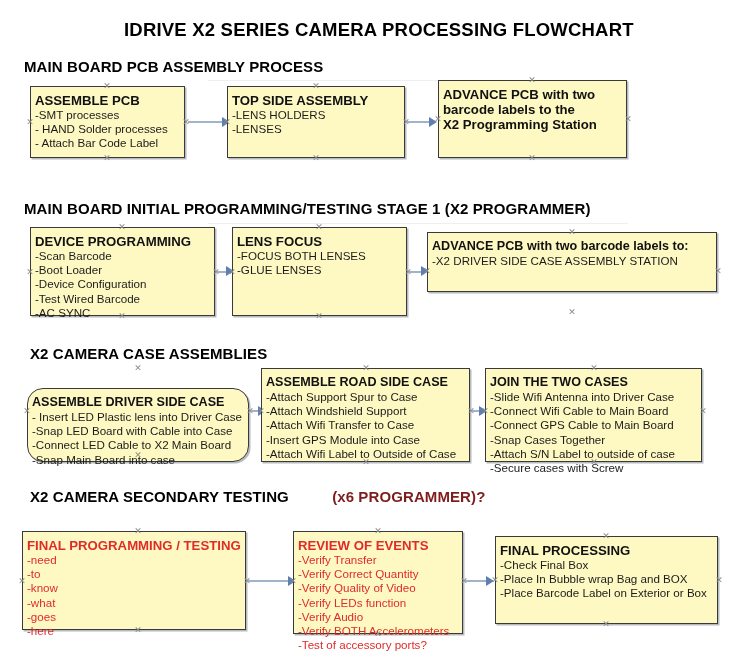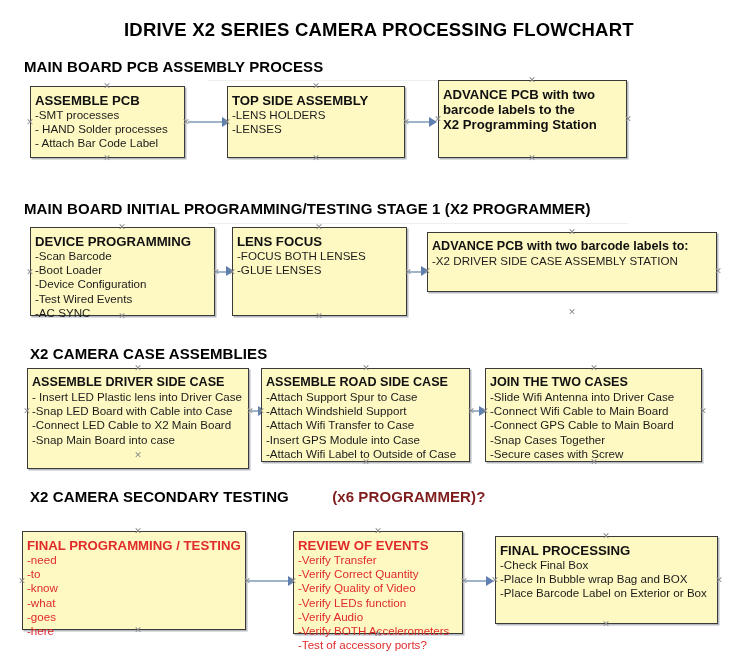--- a/index.html
+++ b/index.html
@@ -107,21 +107,21 @@
   <span class="handle" style="left:628px;top:119px;">✕</span>
 
   <div class="section-head" style="left:24px;top:200px;">MAIN BOARD INITIAL PROGRAMMING/TESTING STAGE 1 (X2 PROGRAMMER)</div>
   <div class="rule" style="left:208px;top:223px;width:420px;"></div>
 
   <div class="node" style="left:30px;top:227px;width:185px;height:89px;">
     <div class="hd">DEVICE PROGRAMMING</div>
     <div class="li">-Scan Barcode</div>
     <div class="li">-Boot Loader</div>
     <div class="li">-Device Configuration</div>
-    <div class="li">-Test Wired Events</div>
+    <div class="li">-Test Wired Barcode</div>
     <div class="li">-AC SYNC</div>
   </div>
   <span class="handle" style="left:122px;top:227px;">✕</span>
   <span class="handle" style="left:122px;top:316px;">✕</span>
   <span class="handle" style="left:30px;top:272px;">✕</span>
   <span class="handle" style="left:216px;top:272px;">✕</span>
 
   <div class="conn" style="left:217px;top:271px;width:16px;"></div>
   <div class="arrow" style="left:226px;top:266px;"></div>
 
@@ -142,21 +142,21 @@
     <div class="hd sm">ADVANCE PCB with two barcode labels to:</div>
     <div class="li">-X2 DRIVER  SIDE  CASE  ASSEMBLY STATION</div>
   </div>
   <span class="handle" style="left:572px;top:232px;">✕</span>
   <span class="handle" style="left:572px;top:312px;">✕</span>
   <span class="handle" style="left:427px;top:271px;">✕</span>
   <span class="handle" style="left:718px;top:271px;">✕</span>
 
   <div class="section-head" style="left:30px;top:345px;">X2 CAMERA CASE ASSEMBLIES</div>
 
-  <div class="node" style="left:27px;top:368px;width:222px;height:101px;">
+  <div class="node" style="left:27px;top:388px;width:222px;height:74px;border-radius:16px;">
     <div class="hd sm">ASSEMBLE DRIVER SIDE CASE</div>
     <div class="li">- Insert LED Plastic lens into Driver Case</div>
     <div class="li">-Snap LED Board with Cable into Case</div>
     <div class="li">-Connect LED Cable to X2 Main Board</div>
     <div class="li">-Snap Main Board into case</div>
   </div>
   <span class="handle" style="left:138px;top:368px;">✕</span>
   <span class="handle" style="left:138px;top:455px;">✕</span>
   <span class="handle" style="left:27px;top:411px;">✕</span>
   <span class="handle" style="left:250px;top:411px;">✕</span>
@@ -179,20 +179,21 @@
 
   <div class="conn" style="left:472px;top:410px;width:11px;"></div>
   <div class="arrow" style="left:479px;top:406px;"></div>
 
   <div class="node" style="left:485px;top:368px;width:217px;height:94px;">
     <div class="hd sm">JOIN THE TWO CASES</div>
     <div class="li">-Slide Wifi Antenna into Driver Case</div>
     <div class="li">-Connect Wifi Cable to Main Board</div>
     <div class="li">-Connect GPS Cable to Main Board</div>
     <div class="li">-Snap Cases Together</div>
+    <div class="li">-Attach S/N Label to outside of case</div>
     <div class="li">-Secure cases with Screw</div>
   </div>
   <span class="handle" style="left:594px;top:368px;">✕</span>
   <span class="handle" style="left:594px;top:462px;">✕</span>
   <span class="handle" style="left:485px;top:411px;">✕</span>
   <span class="handle" style="left:703px;top:411px;">✕</span>
 
   <div class="section-head" style="left:30px;top:488px;"><span>X2 CAMERA SECONDARY TESTING </span><span class="red">(x6 PROGRAMMER)?</span></div>
 
   <div class="node red-node" style="left:22px;top:531px;width:224px;height:99px;">

